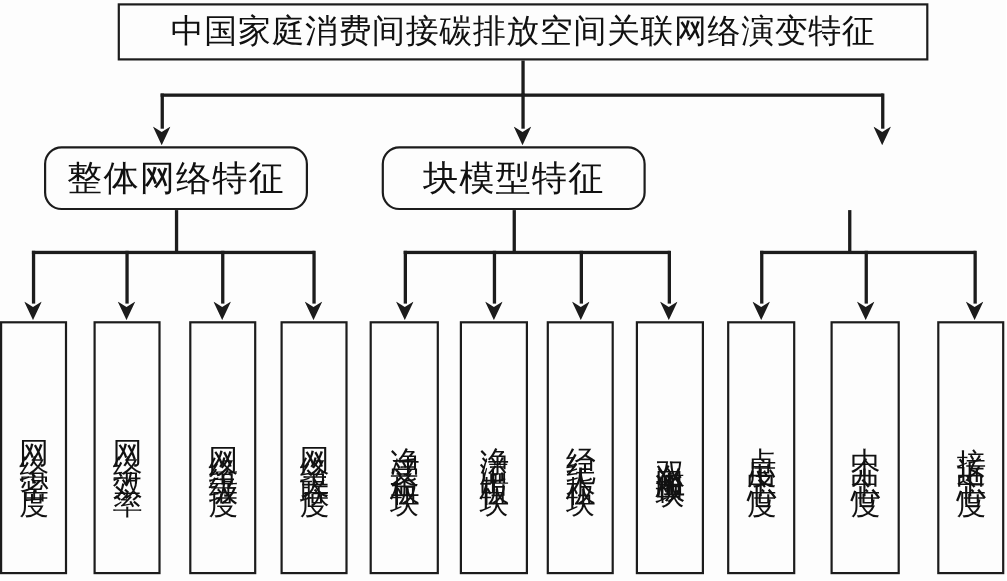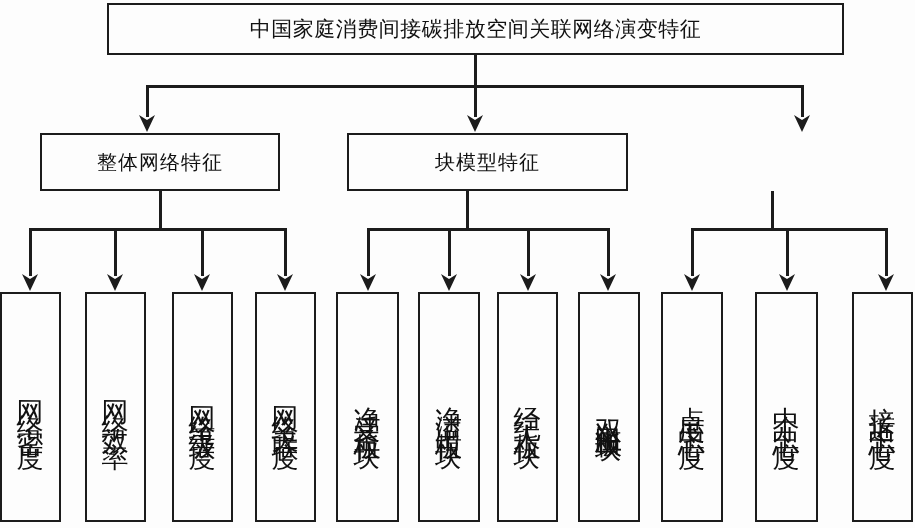--- a/index.html
+++ b/index.html
@@ -27,32 +27,33 @@
     justify-content: center;
     color: #111111;
   }
 
   
   .node.root {
     left: 107px;
     top: 3px;
     width: 737px;
     height: 52px;
-    font-size: 21px;
+    font-size: 30px;
     letter-spacing: 0.5px;
     line-height: 1;
   }
 
   
   .node.branch {
     top: 133px;
     height: 58px;
-    font-size: 20px;
+    font-size: 32px;
     letter-spacing: 1px;
     line-height: 1;
+    border-radius: 16px;
   }
 
   
   .node.leaf {
     top: 292px;
     height: 230px;
     writing-mode: vertical-rl;
     text-orientation: upright;
     align-items: center;
     justify-content: center;
@@ -106,21 +107,21 @@
         <path d="M8 17 L0 0 L8 5 L16 0 Z" fill="#1c1c1c"></path>
       </svg>
   </div>
   <div class="arrow" style="left:794px; top:115px;">
     <svg width="16" height="17" viewBox="0 0 16 17">
         <path d="M8 17 L0 0 L8 5 L16 0 Z" fill="#1c1c1c"></path>
       </svg>
   </div>
 
   <div class="node branch" style="left:40px;  width:240px;">整体网络特征</div>
-  <div class="node branch" style="left:347px; width:281px;">块模型特征</div>
+  <div class="node branch" style="left:347px; width:240px;">块模型特征</div>
 
   <div class="vline" style="left:159px; top:191px; height:39px;"></div>
   <div class="hline" style="left:29px; top:228px; width:257px;"></div>
   <div class="vline" style="left:29px;  top:228px; height:48px;"></div>
   <div class="vline" style="left:114px; top:228px; height:48px;"></div>
   <div class="vline" style="left:201px; top:228px; height:48px;"></div>
   <div class="vline" style="left:284px; top:228px; height:48px;"></div>
   <div class="arrow" style="left:22px;  top:274px;">
     <svg width="16" height="17" viewBox="0 0 16 17">
         <path d="M8 17 L0 0 L8 5 L16 0 Z" fill="#1c1c1c"></path>

